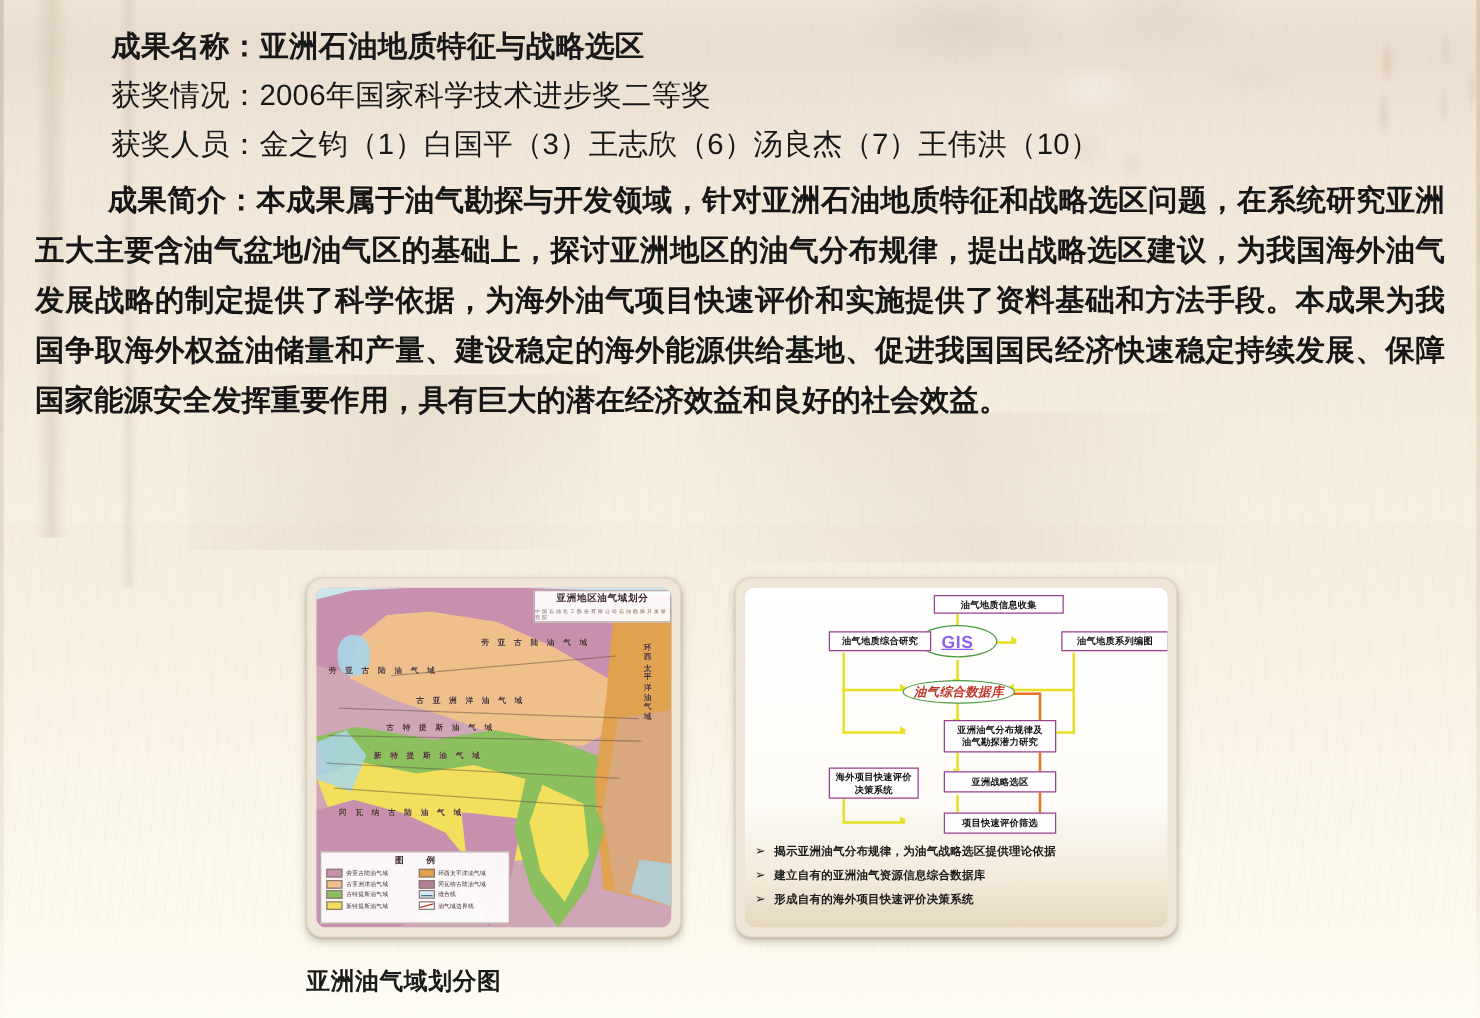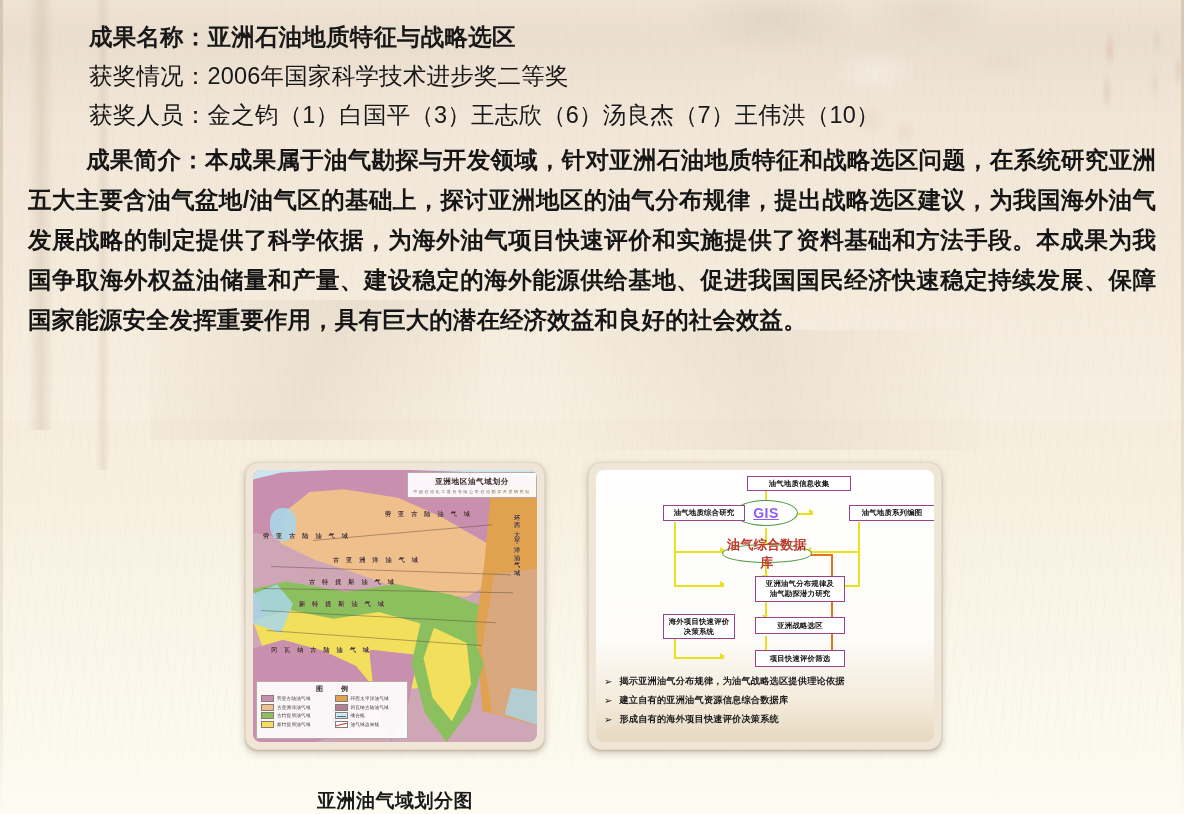--- a/index.html
+++ b/index.html
@@ -150,24 +150,23 @@
     box-shadow: 0 3px 7px rgba(120,100,75,.35), 0 1px 2px rgba(120,100,75,.25);
     border: 1px solid #e2d6c4;
   }
   .panel-inner {
     border-radius: 8px;
     overflow: hidden;
     position: relative;
   }
 
   .fig-caption {
-    text-align: center;
     font-size: 19px;
     color: #1a1a1a;
-    margin-top: 38px;
+    margin-top: 22px;
     font-weight: 600;
     letter-spacing: .5px;
   }
 
   
   #map-canvas {
     width: 286px;
     height: 272px;
     position: relative;
     background: #cfa6b6;
@@ -259,21 +258,21 @@
     font-weight: 600;
     text-shadow: 0 0 1px rgba(255,255,255,.5);
   }
   .map-label.v {
     writing-mode: vertical-rl;
     letter-spacing: 3px;
   }
 
   .map-title-box {
     right: 2px; top: 2px;
-    width: 130px; height: 26px;
+    width: 110px; height: 26px;
     background: rgba(255,255,255,.92);
     border: 1px solid #b9a9a4;
     display:flex; flex-direction:column;
     align-items:center; justify-content:center;
   }
   .map-title-box .t1 {
     font-size: 7.6px; color:#3a2525; font-weight:bold; letter-spacing:.6px;
   }
   .map-title-box .t2 {
     font-size: 4px; color:#7a6060; letter-spacing:1.6px; margin-top:2px;
@@ -338,21 +337,21 @@
   }
   .fellipse {
     border: 1.4px solid #4e9a3e;
     border-radius: 50%;
     background: #ffffff;
     display:flex; align-items:center; justify-content:center;
     text-align:center;
     font-weight: bold;
   }
   .fellipse.gis { font-size: 14px; color:#8b5cf6; letter-spacing:.5px;text-decoration:underline; }
-  .fellipse.db  { font-size: 13px; color:#c0392b; letter-spacing:.3px; }
+  .fellipse.db  { font-size: 10px; color:#c0392b; letter-spacing:.3px;font-style:italic; }
 
   .arrow-v, .arrow-h { position:absolute; }
   .arrow-v { width: 0; border-left: 2px solid #e8e020; }
   .arrow-h { height: 0; border-top: 2px solid #e8e020; }
   .arrow-h.orange { border-top-color: #e8731f; }
   .arrow-v.orange { border-left-color: #e8731f; }
 
   .ahead {
     position:absolute; width:0; height:0;
   }

